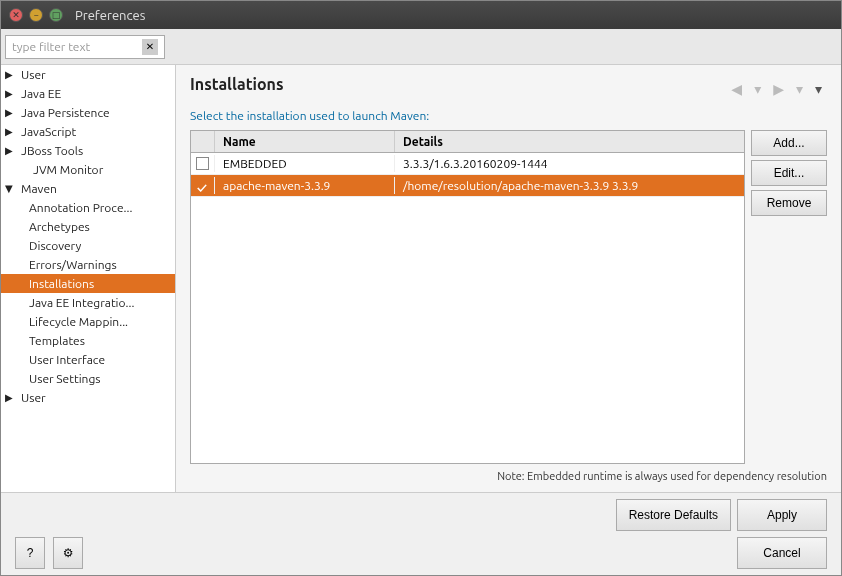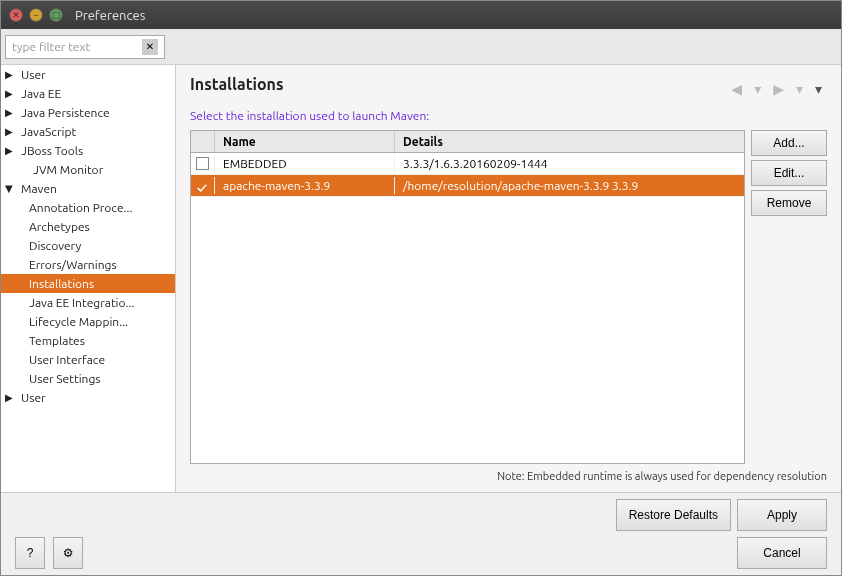--- a/index.html
+++ b/index.html
@@ -141,21 +141,21 @@
 
     .panel-title {
       font-size: 16px;
       font-weight: bold;
       color: #222;
       margin-bottom: 10px;
     }
 
     .panel-desc {
       font-size: 12px;
-      color: #6d28d9;
+      color: #0369a1;
       margin-bottom: 8px;
     }
 
     .installations-area {
       display: flex;
       flex: 1;
       gap: 6px;
       overflow: hidden;
     }
 

